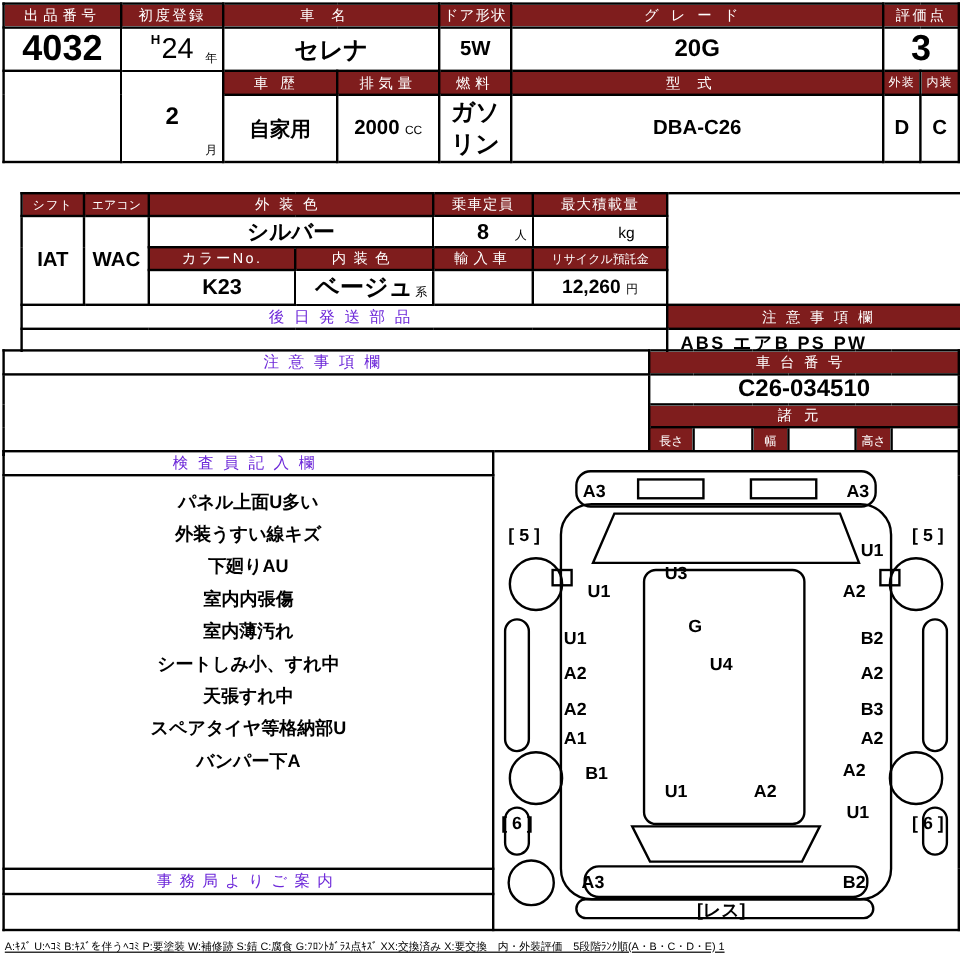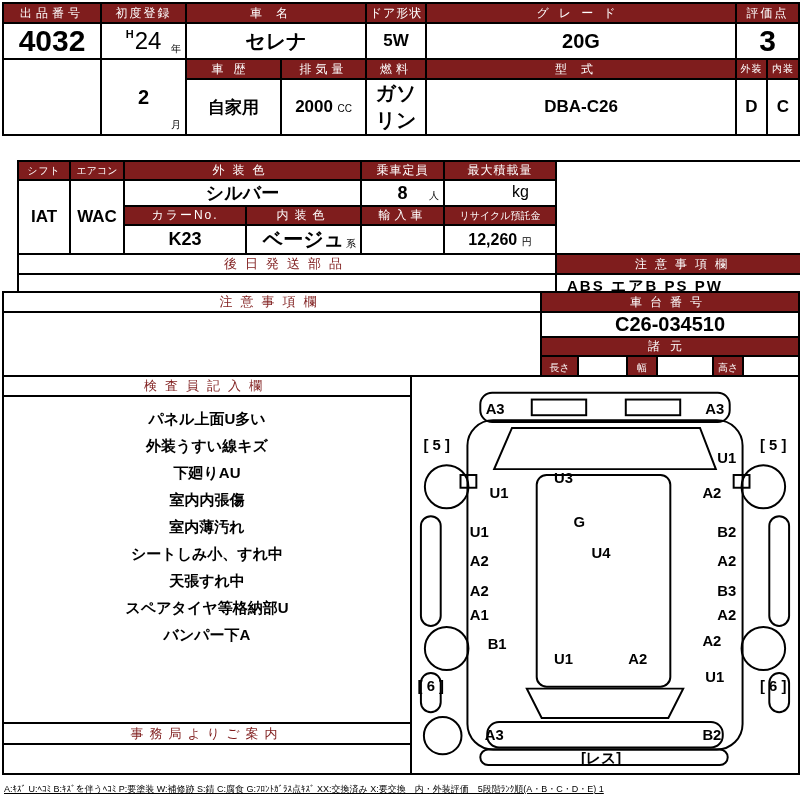--- a/index.html
+++ b/index.html
@@ -5,32 +5,32 @@
   * { margin:0; padding:0; box-sizing:border-box; }
   html,body { width:800px; height:800px; }
   body { background:#fff; font-family:"Liberation Sans","DejaVu Sans",sans-serif; color:#000; position:relative; }
   .sec { position:absolute; }
   table { border-collapse:collapse; table-layout:fixed; width:796px; }
   td { border:2px solid #000; padding:0; vertical-align:middle; text-align:center; overflow:hidden; background:#fff; }
   td.hdr { background:#7f1d1d; color:#fff; font-size:12px; font-weight:normal; }
   td.h10 { font-size:10px; }
   .ls1{letter-spacing:1px} .ls2{letter-spacing:2px} .ls4{letter-spacing:4px}
   .ls6{letter-spacing:6px} .ls8{letter-spacing:8px} .ls10{letter-spacing:10px} .ls14{letter-spacing:14px}
-  td.wt { font-size:13px; letter-spacing:8px; background:#fff; color:#7f1d1d; }
+  td.wt { font-size:13px; letter-spacing:8px; background:#fff; color:#6d28d9; }
   .v-xl { font-size:30px; font-weight:bold; }
   .v-lg { font-size:20px; font-weight:bold; }
   .v-md { font-size:17px; font-weight:bold; }
   .v-sm { font-size:20px; font-weight:bold; }
   .v-s16 { font-size:18px; font-weight:bold; }
   .num-lg { font-size:18px; font-weight:bold; }
   .num-md { font-size:16px; font-weight:bold; }
   .unit { font-size:10px; font-weight:normal; }
   .rel { position:relative; }
   .unit-r { position:absolute; right:4px; bottom:2px; font-size:10px; font-weight:normal; }
-  .unit-kg { position:absolute; right:26px; bottom:4px; font-size:16px; font-weight:normal; }
+  .unit-kg { position:absolute; right:26px; bottom:4px; font-size:13px; font-weight:normal; }
   .frow { display:flex; justify-content:center; align-items:center; gap:1px; }
   .era { font-size:11px; font-weight:bold; align-self:flex-start; margin-top:1px; }
   .big { font-size:24px; font-weight:normal; }
   .big2 { font-size:20px; font-weight:bold; }
   .small12 { font-size:12px; letter-spacing:6px; }
   td.comments { vertical-align:top; text-align:center; padding:8px 10px; }
   .comment { font-size:15px; font-weight:bold; line-height:27px; white-space:nowrap; }
   td.equip { text-align:left; padding-left:10px; font-size:15px; font-weight:bold; letter-spacing:2px; }
   td.diagram-cell { padding:0; vertical-align:top; }
   .legend { position:absolute; left:4px; top:783px; font-size:9px; white-space:nowrap;text-decoration:underline; }

